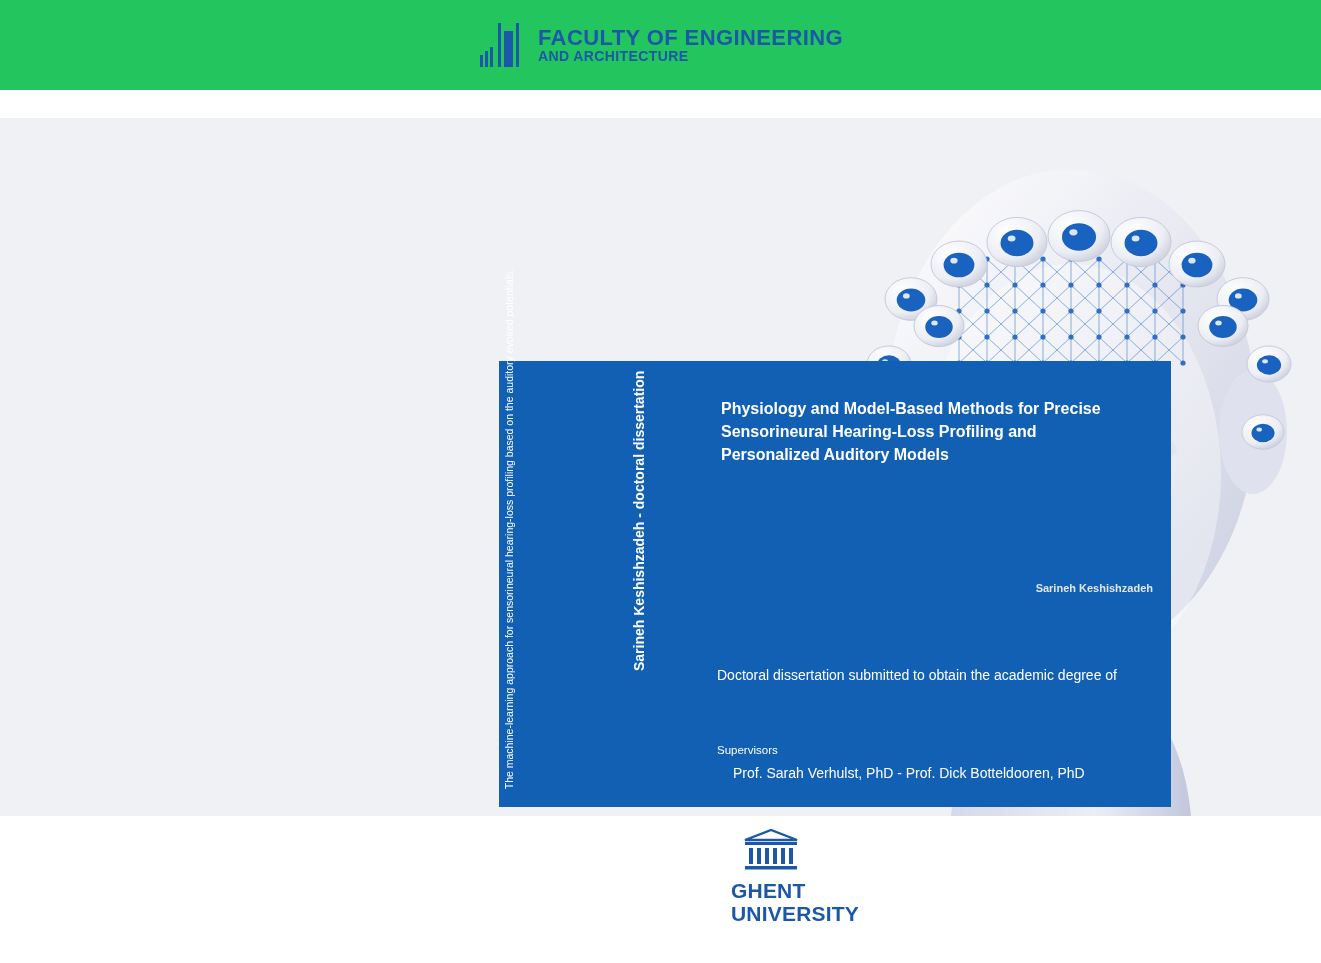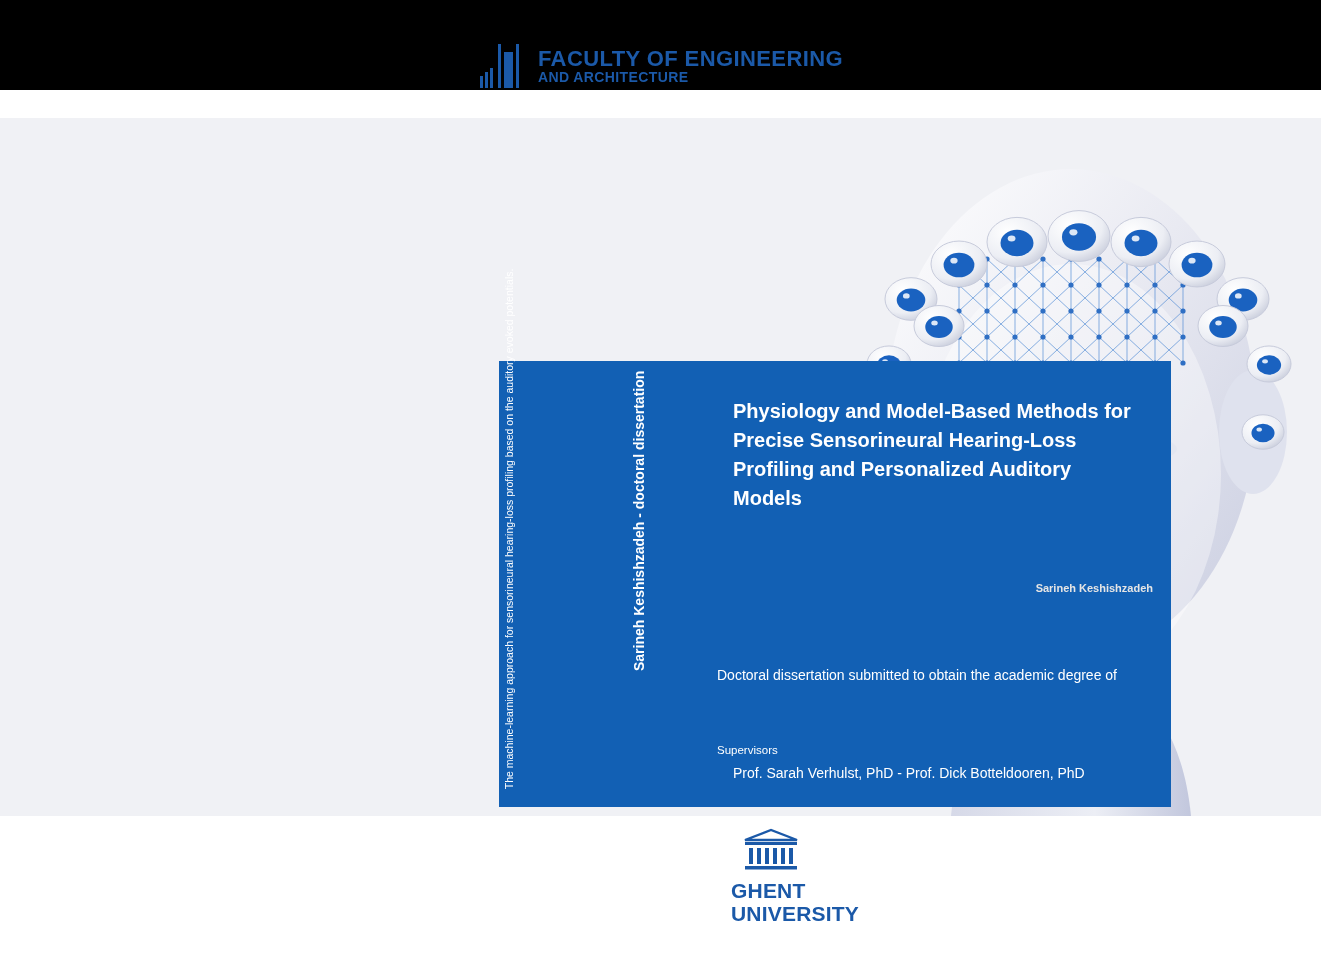--- a/index.html
+++ b/index.html
@@ -15,23 +15,23 @@
     font-family: "Liberation Sans", sans-serif;
     color: #1b59a8;
   }
 
   
   .header {
     position: absolute;
     left: 0; top: 0;
     width: 1321px;
     height: 90px;
-    background: #000000;
+    background: #22c55e;
     display: flex;
-    align-items: flex-end;
+    align-items: center;
     justify-content: center;
   }
   .faculty-logo {
     display: flex;
     align-items: center;
     gap: 12px;
   }
   .faculty-mark {
     width: 48px;
     height: 48px;
@@ -123,24 +123,24 @@
   .panel-body {
     position: absolute;
     left: 218px;
     top: 0;
     width: 454px;
     height: 446px;
     padding: 0;
   }
   .title {
     position: absolute;
-    left: 16px;
+    left: 4px;
     top: 36px;
     width: 400px;
-    font-size: 20px;
+    font-size: 16px;
     font-weight: bold;
     line-height: 1.45;
     color: #ffffff;
   }
   .author {
     position: absolute;
     right: 18px;
     top: 221px;
     font-size: 11px;
     font-weight: bold;

